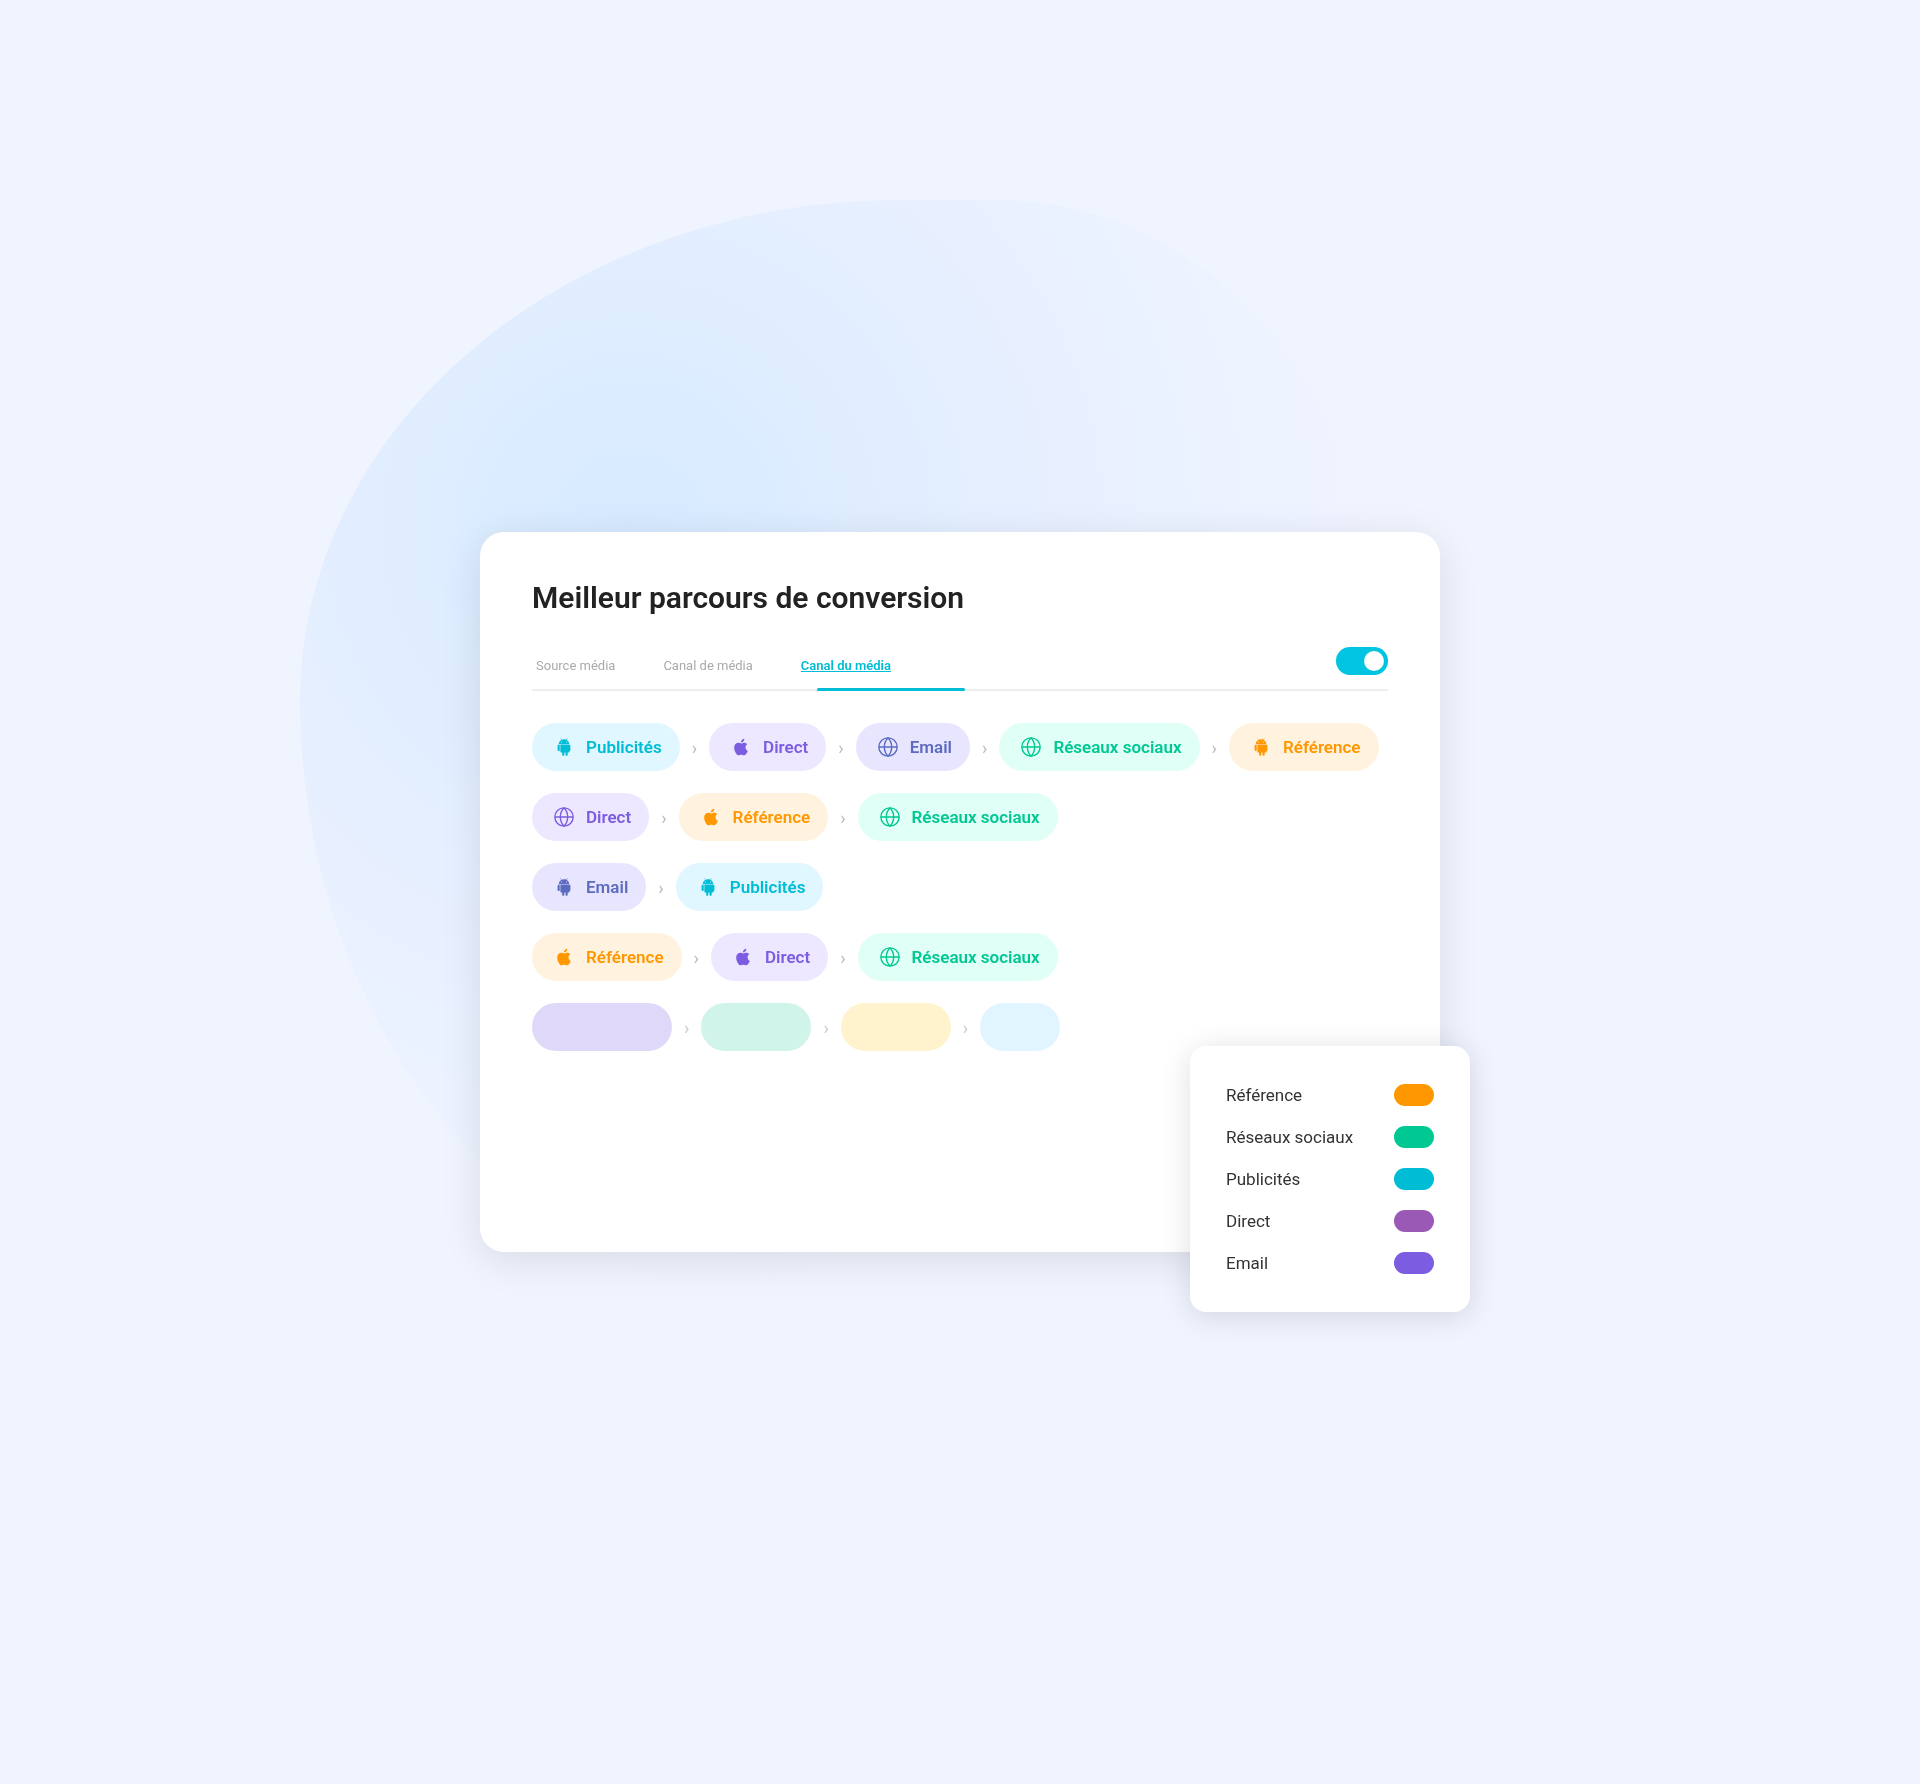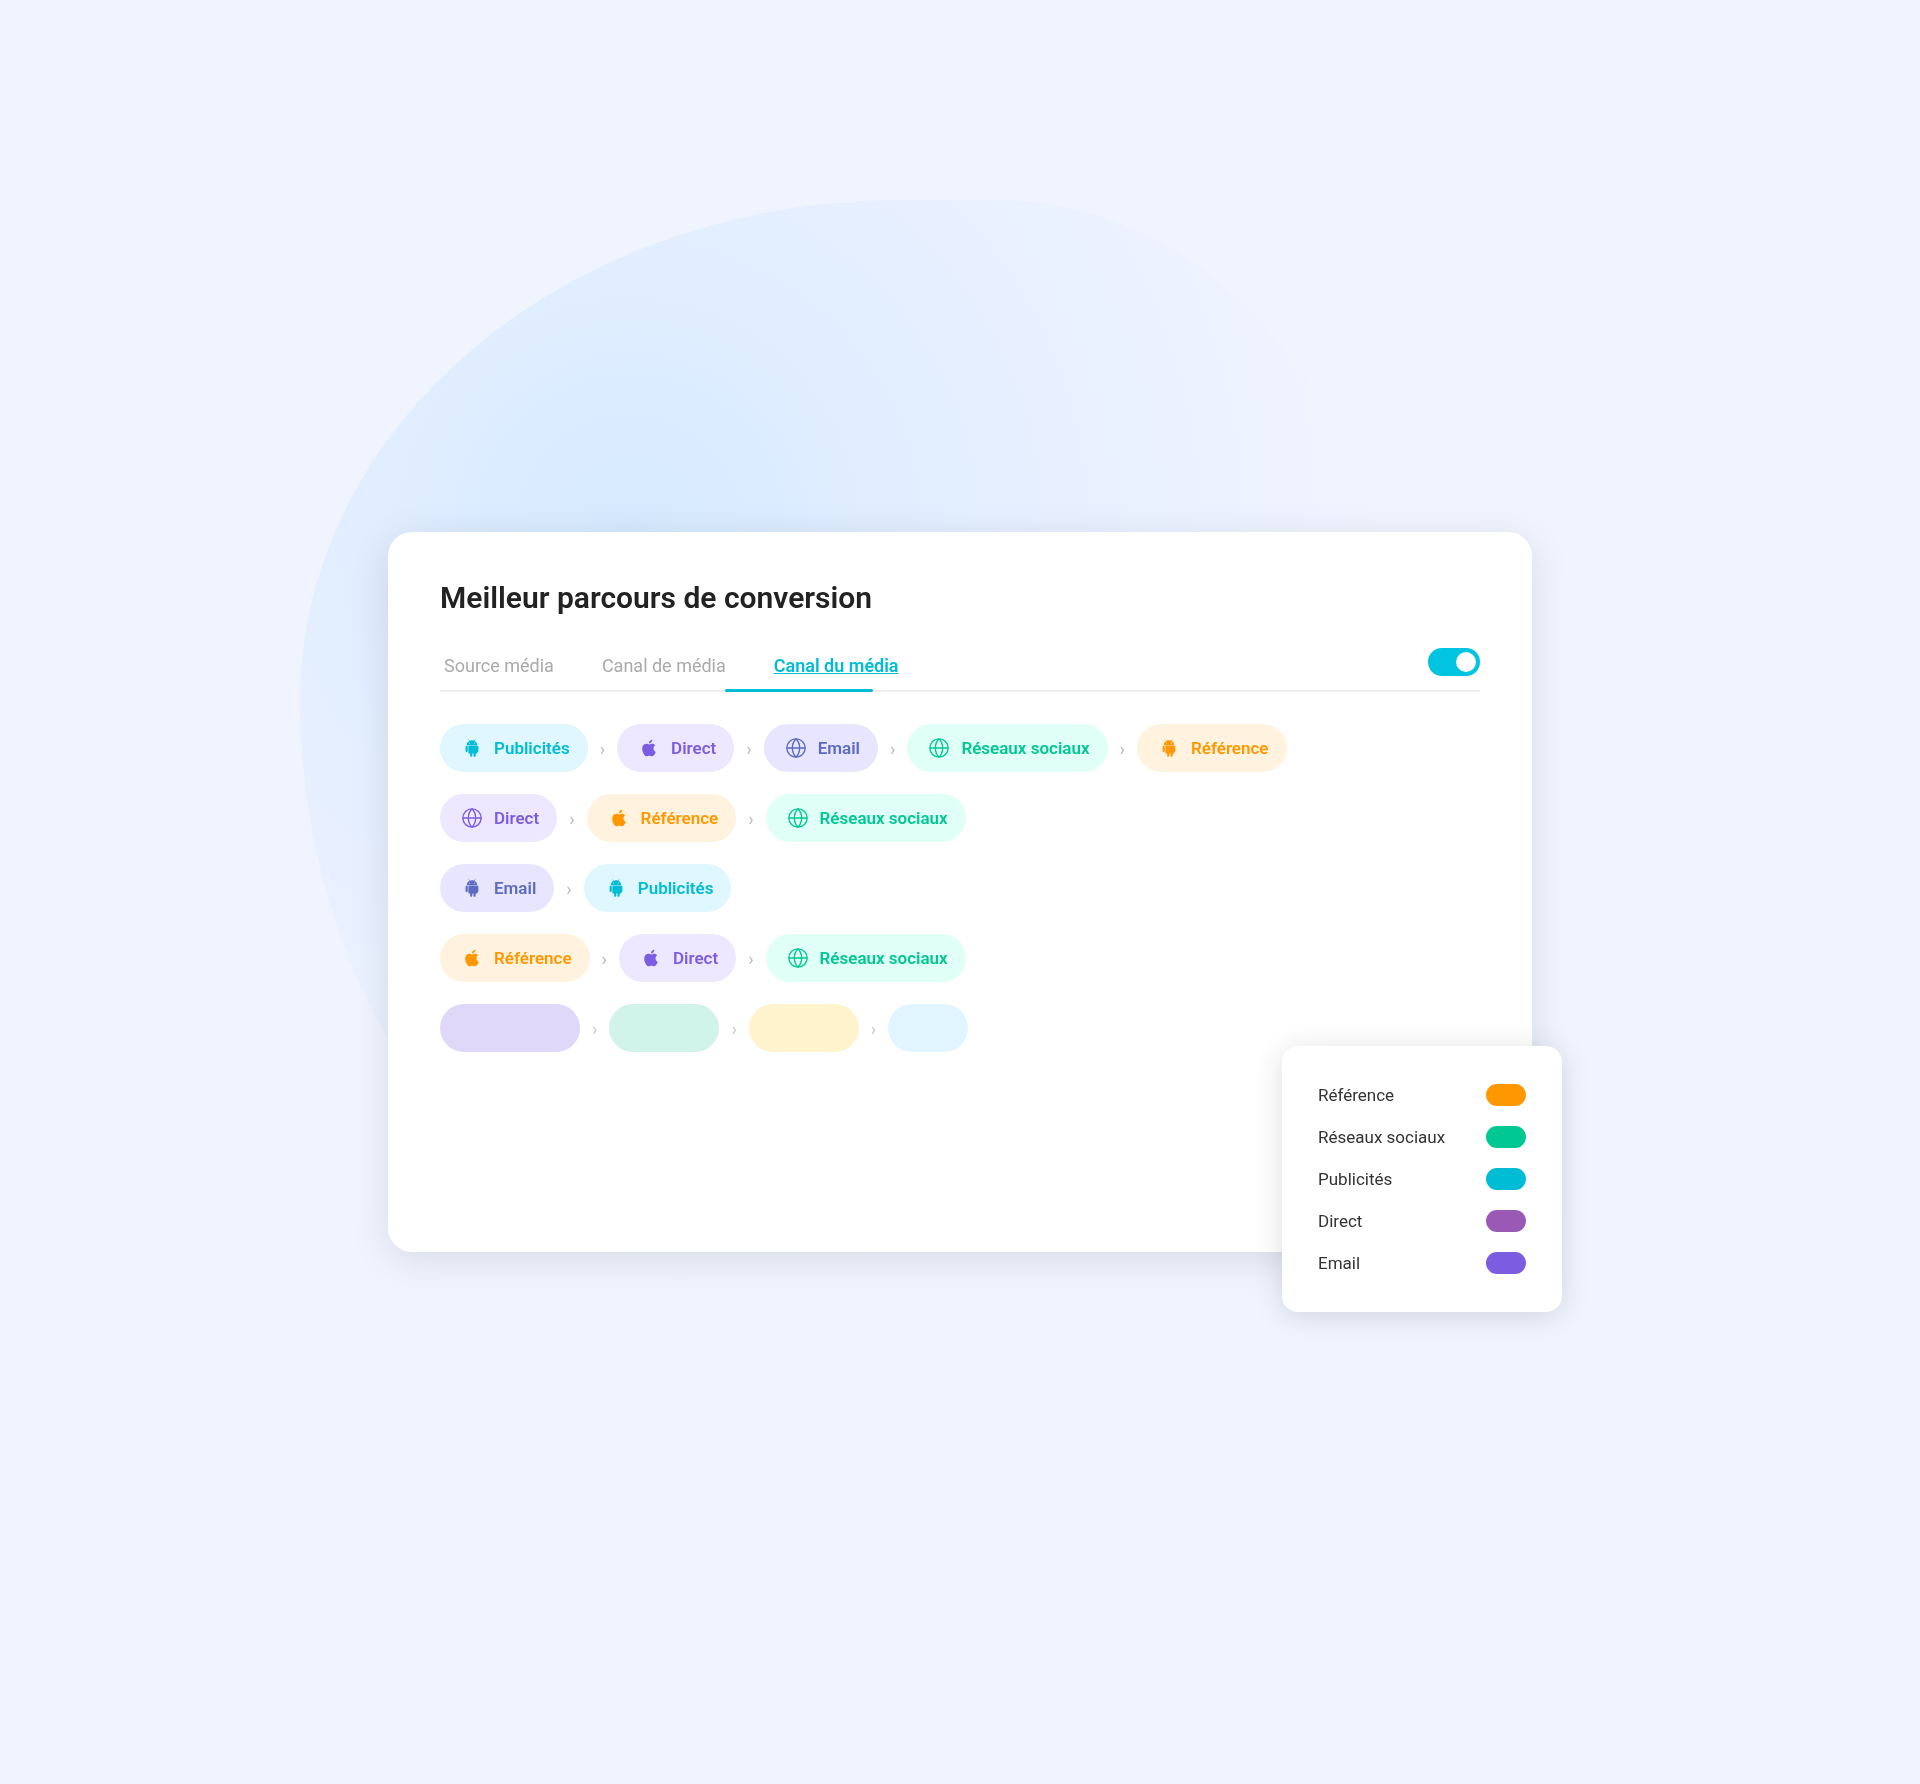--- a/index.html
+++ b/index.html
@@ -32,21 +32,21 @@
       display: flex;
       align-items: flex-start;
       justify-content: center;
     }
 
     .card {
       background: #fff;
       border-radius: 24px;
       box-shadow: 0 8px 40px rgba(0,0,0,0.10);
       padding: 48px 52px 52px 52px;
-      width: 1144px;
+      width: 960px;
       min-height: 720px;
       position: relative;
       z-index: 2;
     }
 
     .card-title {
       font-size: 30px;
       font-weight: 600;
       color: #222;
       margin-bottom: 32px;
@@ -55,21 +55,21 @@
     .tabs {
       display: flex;
       align-items: center;
       gap: 0;
       border-bottom: 2px solid #eee;
       margin-bottom: 32px;
       position: relative;
     }
 
     .tab {
-      font-size: 18px;
+      font-size: 13px;
       color: #aaa;
       padding: 8px 24px 14px 24px;
       cursor: pointer;
       user-select: none;
       white-space: nowrap;
     }
 
     .tab.active {
       color: #00bcd4;
       font-weight: 600;

